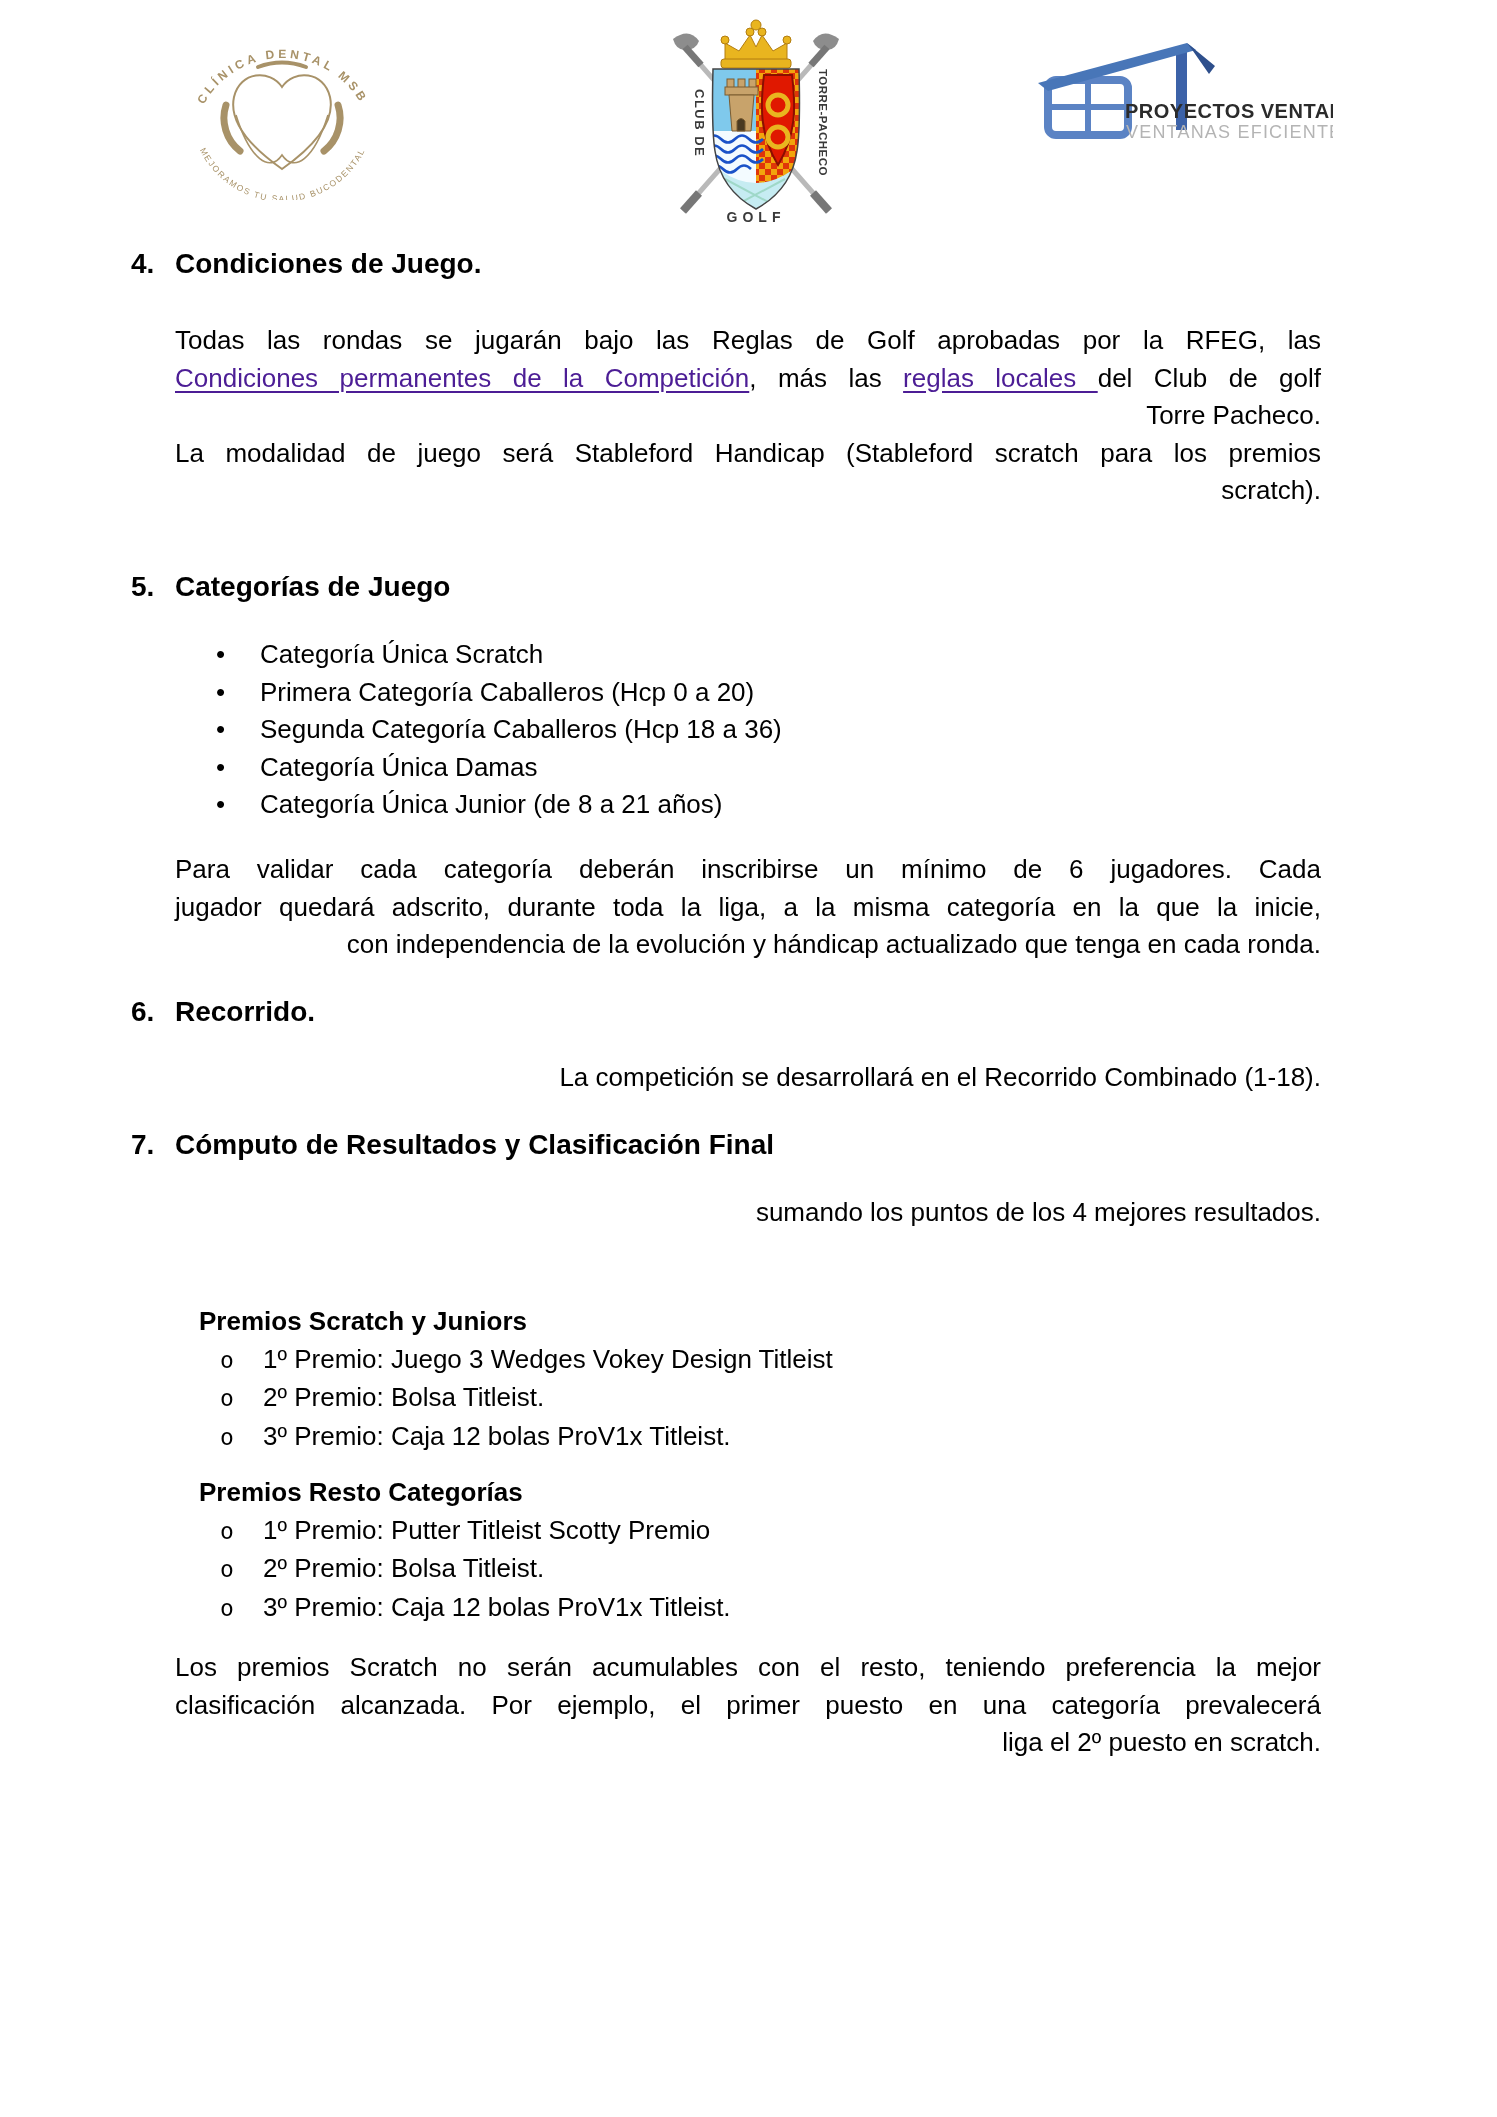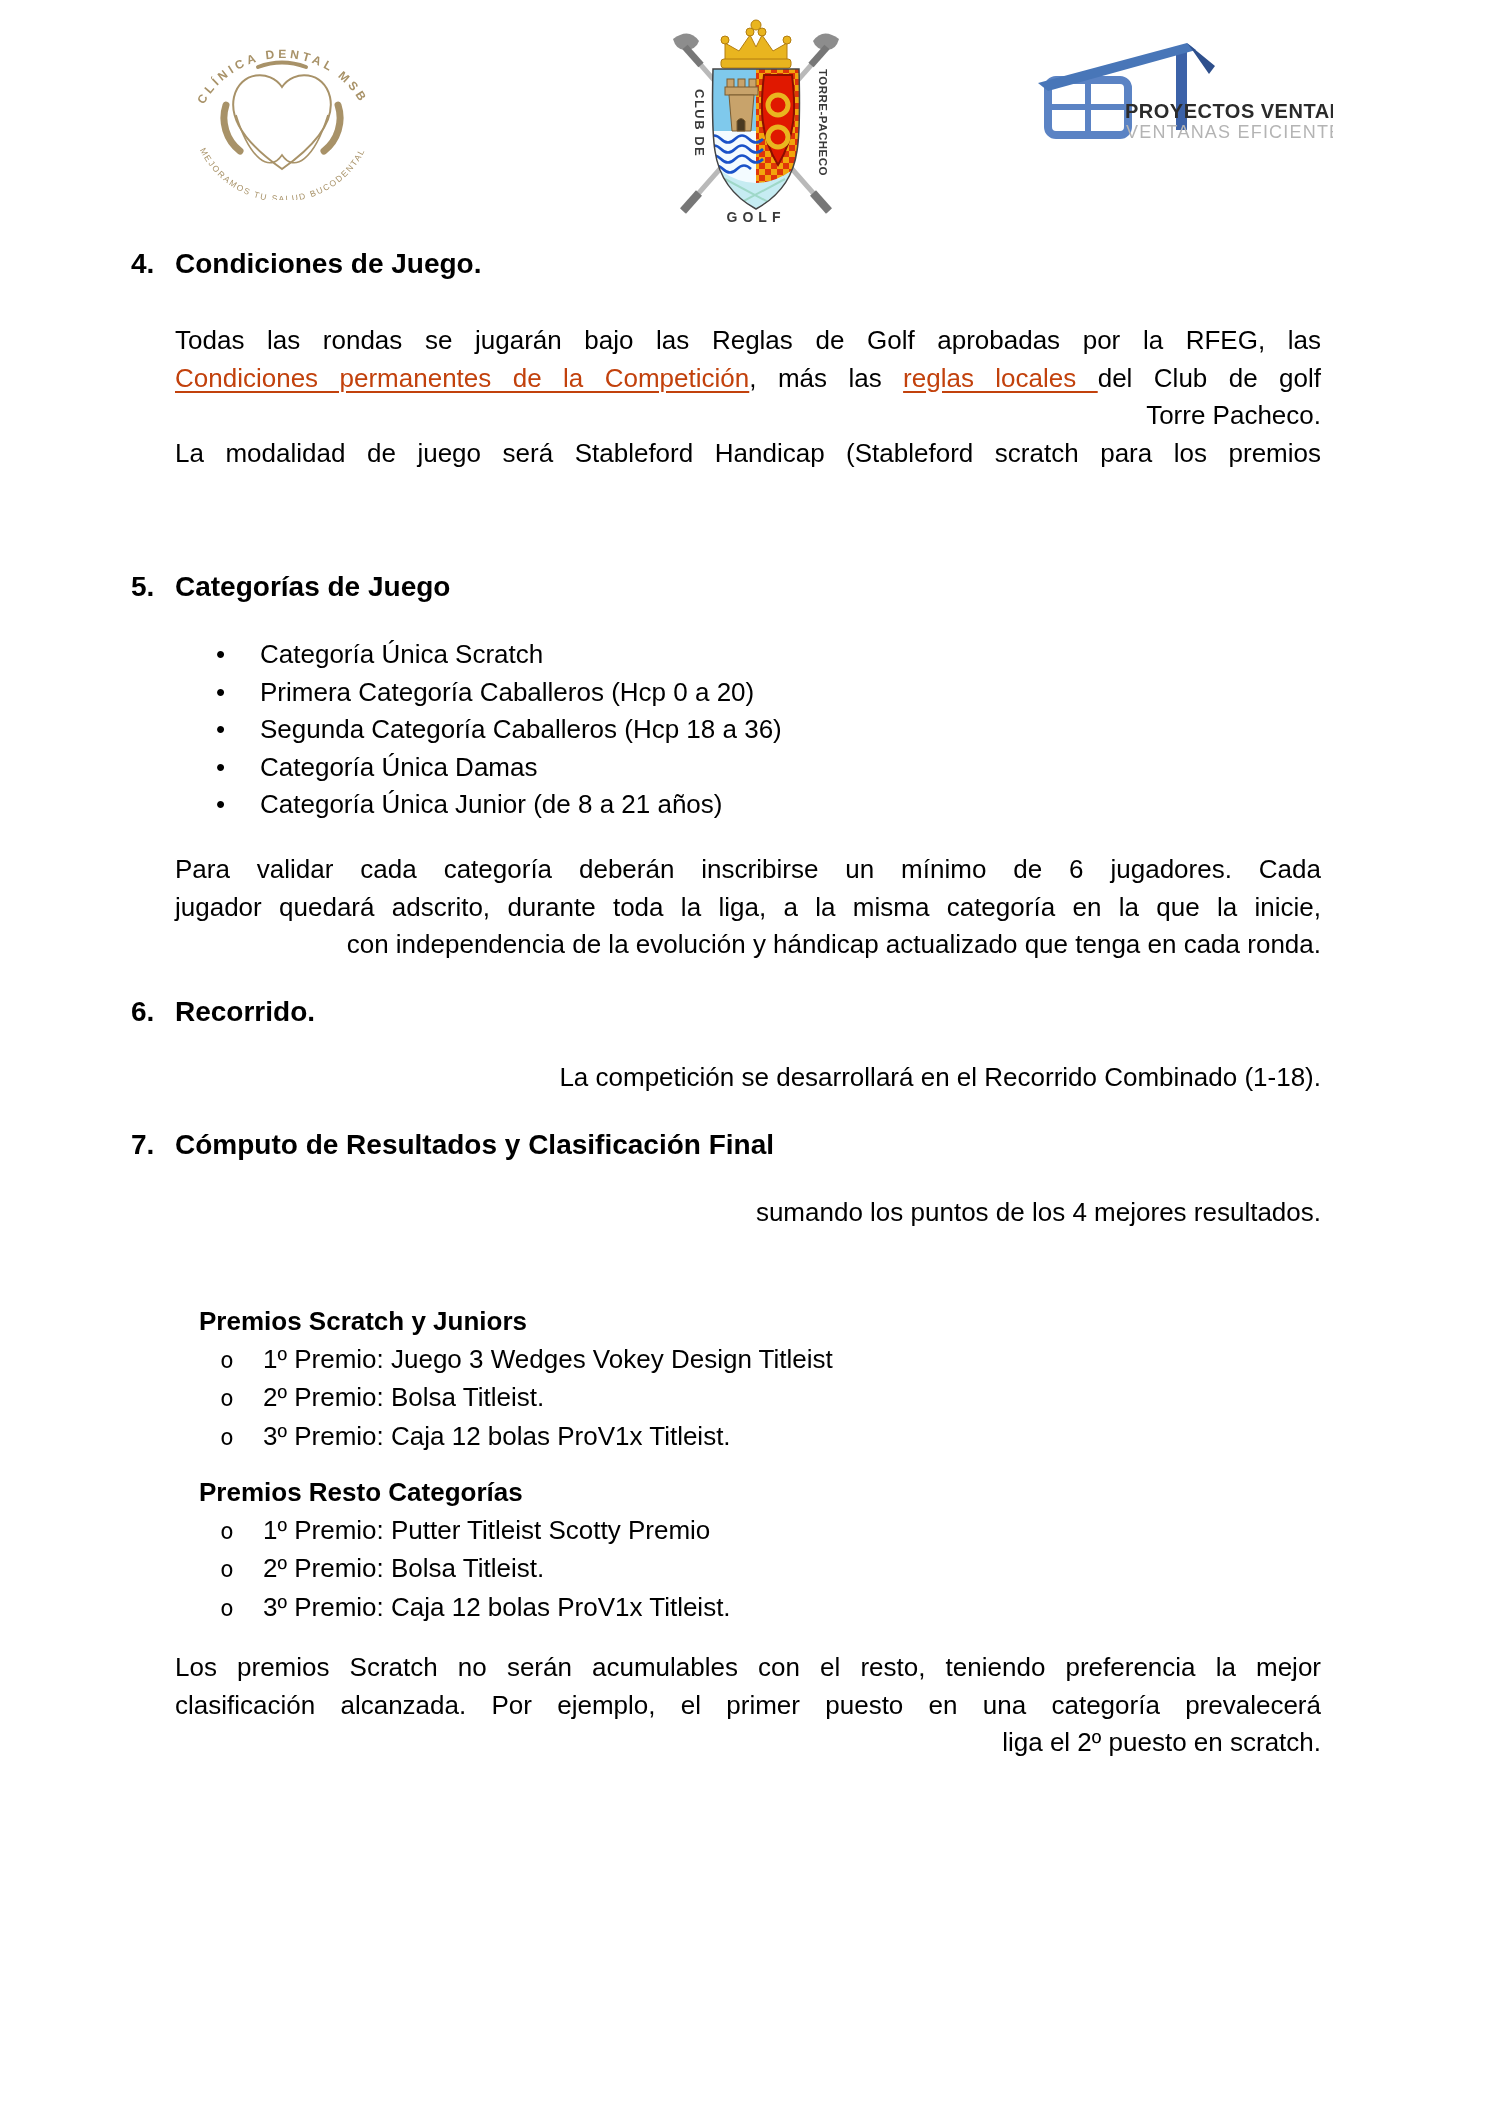--- a/index.html
+++ b/index.html
@@ -11,21 +11,21 @@
   .logo { position:absolute; }
   .logo-dental   { left:170px; top:25px; }
   .logo-crest    { left:645px; top:13px; }
   .logo-ventanas { left:1018px; top:30px; }
 
   .block { position:absolute; left:175px; width:1146px; font-size:26px; line-height:37.5px; }
   .h  { position:absolute; left:175px; width:1146px; font-weight:bold; font-size:28px; line-height:37.5px; }
   .num { position:absolute; left:-44px; top:0; }
   .jline { text-align:justify; text-align-last:justify; }
   .line  { text-align:right; }
-  .lnk { color:#c2410c; text-decoration:underline; text-underline-offset:4px; }
+  .lnk { color:#4c1d95; text-decoration:underline; text-underline-offset:4px; }
   .bold-sub { font-weight:bold;margin-left:24px; }
 
   .brow { padding-left:41px; }
   .brow .glyph { display:inline-block; width:44px; }
   .orow { padding-left:45px; }
   .orow .glyph { display:inline-block; width:43px; font-family:"DejaVu Sans Mono","Liberation Mono",monospace; font-size:23px; }
 </style>
 </head>
 <body>
 
@@ -143,20 +143,21 @@
   <div class="h" style="top:245px;">
     <span class="num">4.</span>
     <span>Condiciones de Juego.</span>
   </div>
 
   <div class="block" style="top:322px;">
     <div class="jline">Todas las rondas se jugarán bajo las Reglas de Golf aprobadas por la RFEG, las</div>
     <div class="jline"><a class="lnk" href="#">Condiciones permanentes de la Competición</a><span>, más las </span><a class="lnk" href="#">reglas locales </a><span>del Club de golf</span></div>
     <div class="line">Torre Pacheco.</div>
     <div class="jline">La modalidad de juego será Stableford Handicap (Stableford scratch para los premios</div>
+    <div class="line">scratch).</div>
   </div>
 
   <div class="h" style="top:568px;">
     <span class="num">5.</span>
     <span>Categorías de Juego</span>
   </div>
 
   <div class="block" style="top:636px;">
     <div class="brow"><span class="glyph">•</span><span>Categoría Única Scratch</span></div>
     <div class="brow"><span class="glyph">•</span><span>Primera Categoría Caballeros (Hcp 0 a 20)</span></div>

